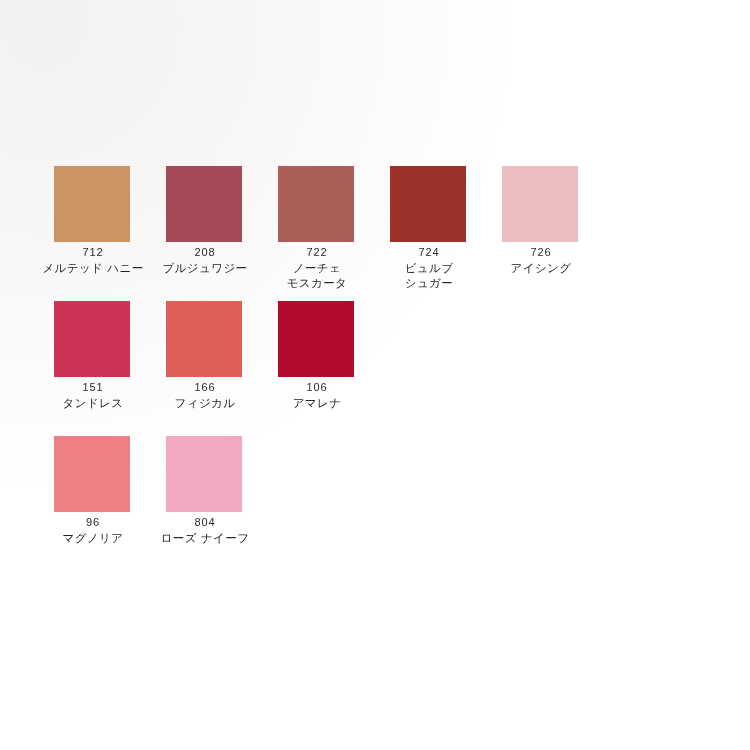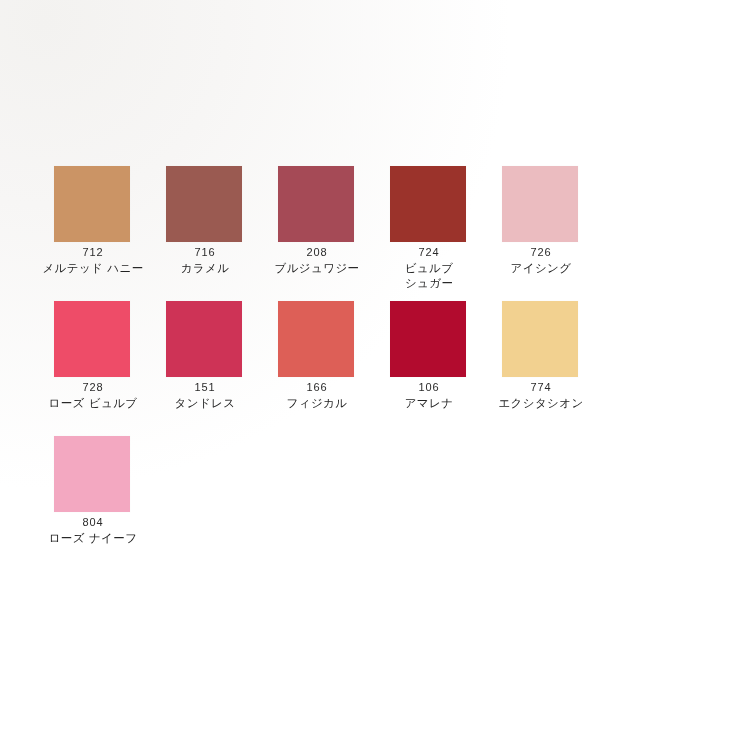--- a/index.html
+++ b/index.html
@@ -55,21 +55,21 @@
     color: #2a2a2a;
     margin-top: 4px;
     text-align: center;
     font-family: "Liberation Sans", "DejaVu Sans", sans-serif;
     line-height: 13px;
   }
 
   .swatch-name {
     font-size: 11.5px;
     color: #222222;
-    text-align: right;
+    text-align: center;
     line-height: 15px;
     margin-top: 2px;
     letter-spacing: 0.4px;
     font-family: "DejaVu Sans", "Liberation Sans", sans-serif;
     white-space: pre-line;
     max-width: 108px;
   }
 
   
   .swatch-row {
@@ -87,71 +87,67 @@
 <div id="page">
   <div id="chart-area">
 
     <div class="swatch-row">
       <div class="swatch-cell">
         <span class="swatch-chip" style="background-color: rgb(203, 148, 101);"></span>
         <span class="swatch-code">712</span>
         <span class="swatch-name">メルテッド ハニー</span>
       </div>
       <div class="swatch-cell">
-        <span class="swatch-chip" style="background-color: rgb(154, 90, 81);"></span>
-        <span class="swatch-code">716</span>
-        <span class="swatch-name">カラメル</span>
-      </div>
-      <div class="swatch-cell">
         <span class="swatch-chip" style="background-color: rgb(165, 74, 86);"></span>
         <span class="swatch-code">208</span>
         <span class="swatch-name">ブルジュワジー</span>
+      </div>
+      <div class="swatch-cell">
+        <span class="swatch-chip" style="background-color: rgb(172, 95, 89);"></span>
+        <span class="swatch-code">722</span>
+        <span class="swatch-name">ノーチェ
+モスカータ</span>
       </div>
       <div class="swatch-cell">
         <span class="swatch-chip" style="background-color: rgb(155, 51, 43);"></span>
         <span class="swatch-code">724</span>
         <span class="swatch-name">ビュルブ
 シュガー</span>
       </div>
       <div class="swatch-cell">
         <span class="swatch-chip" style="background-color: rgb(235, 188, 192);"></span>
         <span class="swatch-code">726</span>
         <span class="swatch-name">アイシング</span>
       </div>
     </div>
 
     <div class="swatch-row">
       <div class="swatch-cell">
-        <span class="swatch-chip" style="background-color: rgb(238, 76, 104);"></span>
-        <span class="swatch-code">728</span>
-        <span class="swatch-name">ローズ ビュルブ</span>
-      </div>
-      <div class="swatch-cell">
         <span class="swatch-chip" style="background-color: rgb(206, 51, 86);"></span>
         <span class="swatch-code">151</span>
         <span class="swatch-name">タンドレス</span>
       </div>
       <div class="swatch-cell">
         <span class="swatch-chip" style="background-color: rgb(221, 95, 87);"></span>
         <span class="swatch-code">166</span>
         <span class="swatch-name">フィジカル</span>
       </div>
       <div class="swatch-cell">
         <span class="swatch-chip" style="background-color: rgb(178, 11, 46);"></span>
         <span class="swatch-code">106</span>
         <span class="swatch-name">アマレナ</span>
       </div>
-      <div class="swatch-cell">
-        <span class="swatch-chip" style="background-color: rgb(242, 209, 144);"></span>
-        <span class="swatch-code">774</span>
-        <span class="swatch-name">エクシタシオン</span>
-      </div>
     </div>
 
     <div class="swatch-row">
+      <div class="swatch-cell">
+        <span class="swatch-chip" style="background-color: rgb(238, 127, 132);"></span>
+        <span class="swatch-code">96</span>
+        <span class="swatch-name">マグノリア</span>
+      </div>
       <div class="swatch-cell">
         <span class="swatch-chip" style="background-color: rgb(243, 168, 193);"></span>
         <span class="swatch-code">804</span>
         <span class="swatch-name">ローズ ナイーフ</span>
       </div>
     </div>
 
   </div>
 </div>
 

